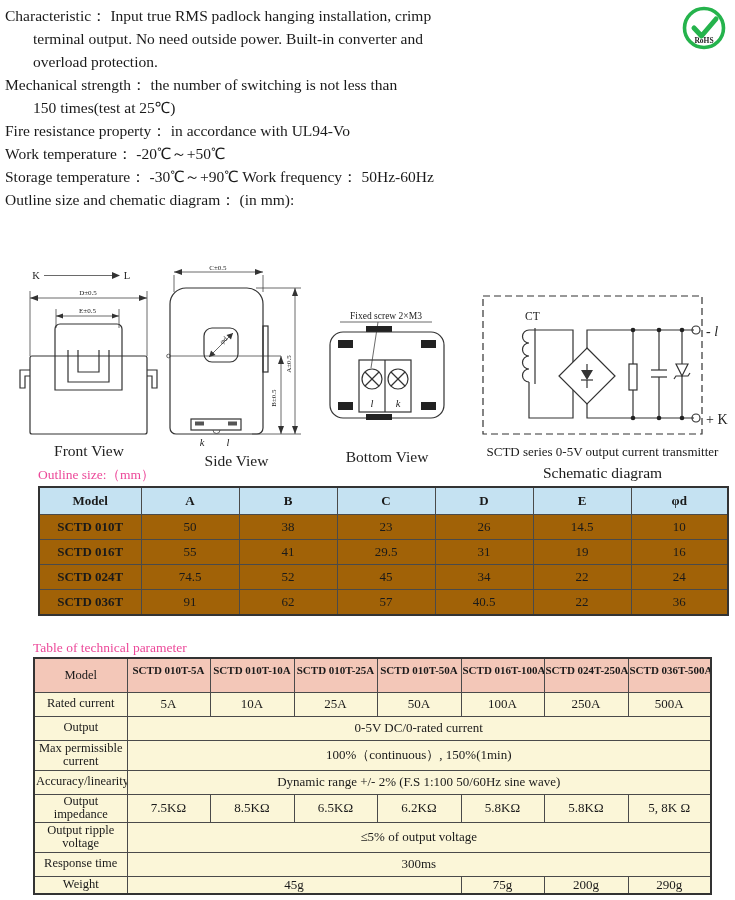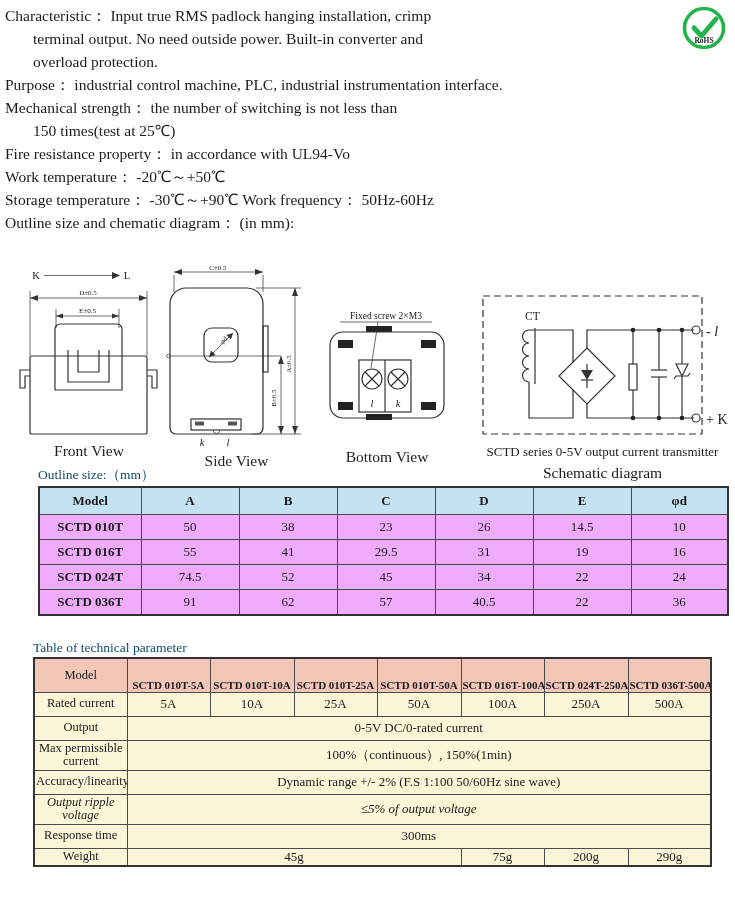--- a/index.html
+++ b/index.html
@@ -24,52 +24,51 @@
   
   .diagrams { position:absolute; top:262px; left:0; width:735px; height:205px; }
   .fig { position:absolute; }
   .fig-caption { text-align:center; font-size:15.5px; color:#222; }
   .schem-cap1 { text-align:center; font-size:13px; margin-top:2px; }
   .schem-cap2 { text-align:center; font-size:15.5px; margin-top:4px; }
   .dimtext { font-size:7px; }
   .kl { font-size:10.5px; }
 
   
-  .tbl-title { position:absolute; font-size:13.5px; color:#0c4a6e; }
+  .tbl-title { position:absolute; font-size:13.5px; color:#ec4899; }
   table { border-collapse:collapse; table-layout:fixed; position:absolute; }
   td, th { border:1px solid #4a4a4a; text-align:center; font-size:13px; font-weight:normal; overflow:hidden; padding:0 1px; }
   table { border:2px solid #333; }
 
   .t1 { top:486px; left:38px; width:689px; }
   .t1 th { background:#c5e2f2; height:26px; font-weight:bold; }
-  .t1 td { background:#f0abfc; height:24px; }
+  .t1 td { background:#a16207; height:24px; }
   .t1 td.mdl { font-weight:bold; }
 
   .t2 { top:657px; left:33px; width:677px; }
   .t2 td { background:#fbf6d8; }
   .t2 .hdr { background:#f3c7b8; }
   .t2 .lbl { font-size:12.5px; line-height:13.5px; }
-  .t2 .mname { font-weight:bold; font-size:11px; vertical-align:bottom; padding-bottom:1px; white-space:nowrap; }
+  .t2 .mname { font-weight:bold; font-size:11px; vertical-align:bottom; padding-bottom:16px; white-space:nowrap; }
 </style>
 </head>
 <body>
 
 <div class="rohs">
   <svg width="46" height="46" viewBox="0 0 46 46">
     <circle cx="23" cy="23" r="19.5" fill="#ffffff" stroke="#25b34c" stroke-width="3.6"></circle>
     <path d="M13,23 l7.5,8 L35,14" fill="none" stroke="#25b34c" stroke-width="5" stroke-linecap="round" stroke-linejoin="round"></path>
     <text x="23" y="37.5" text-anchor="middle" font-size="7.5" font-weight="bold" fill="#25b34c">RoHS</text>
   </svg>
 </div>
 
 <div class="intro">
   <div class="line">Characteristic：  Input true RMS padlock hanging installation, crimp</div>
   <div class="line indent">terminal output. No need outside power.  Built-in converter and</div>
   <div class="line indent">overload protection.</div>
-  <div class="line">Purpose：  industrial control machine, PLC, industrial instrumentation interface.</div>
   <div class="line">Mechanical strength：  the number of switching is not less than</div>
   <div class="line indent">150 times(test at 25℃)</div>
   <div class="line">Fire resistance property：  in accordance with UL94-Vo</div>
   <div class="line">Work temperature：  -20℃～+50℃</div>
   <div class="line">Storage temperature：  -30℃～+90℃  Work frequency：  50Hz-60Hz</div>
   <div class="line">Outline size and chematic diagram：  (in mm):</div>
 </div>
 
 <div class="diagrams">
 
@@ -326,21 +325,31 @@
     <td colspan="7">0-5V DC/0-rated current</td>
   </tr>
   <tr style="height:30px;">
     <td class="lbl">Max permissible current</td>
     <td colspan="7">100%（continuous）, 150%(1min)</td>
   </tr>
   <tr style="height:24px;padding-left:24px;">
     <td class="lbl">Accuracy/linearity</td>
     <td colspan="7">Dynamic range +/- 2% (F.S 1:100 50/60Hz sine wave)</td>
   </tr>
-  <tr style="height:30px;font-style:italic;">
+  <tr style="height:25px;">
+    <td class="lbl">Output impedance</td>
+    <td>7.5KΩ</td>
+    <td>8.5KΩ</td>
+    <td>6.5KΩ</td>
+    <td>6.2KΩ</td>
+    <td>5.8KΩ</td>
+    <td>5.8KΩ</td>
+    <td>5, 8K Ω</td>
+  </tr>
+  <tr style="height:30px;">
     <td class="lbl">Output ripple voltage</td>
     <td colspan="7">≤5% of output voltage</td>
   </tr>
   <tr style="height:24px;">
     <td class="lbl">Response time</td>
     <td colspan="7">300ms</td>
   </tr>
   <tr style="height:18px;border-radius:11px;">
     <td class="lbl">Weight</td>
     <td colspan="4">45g</td>

